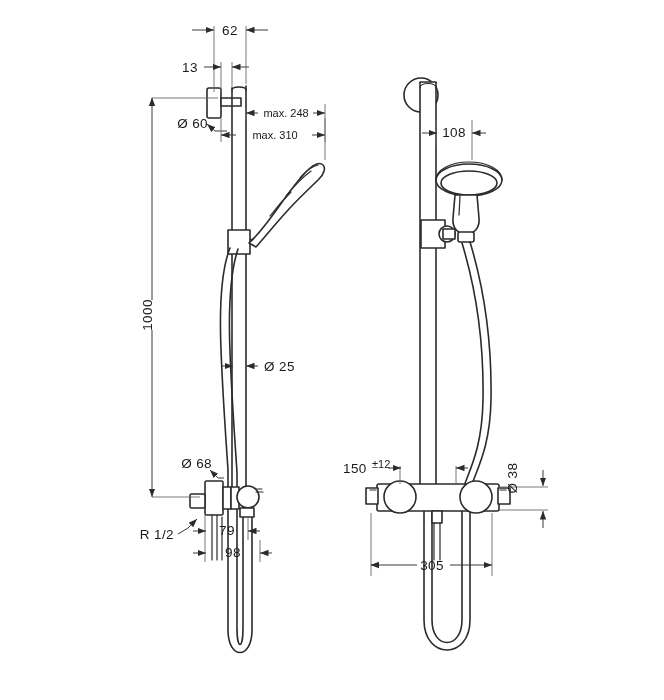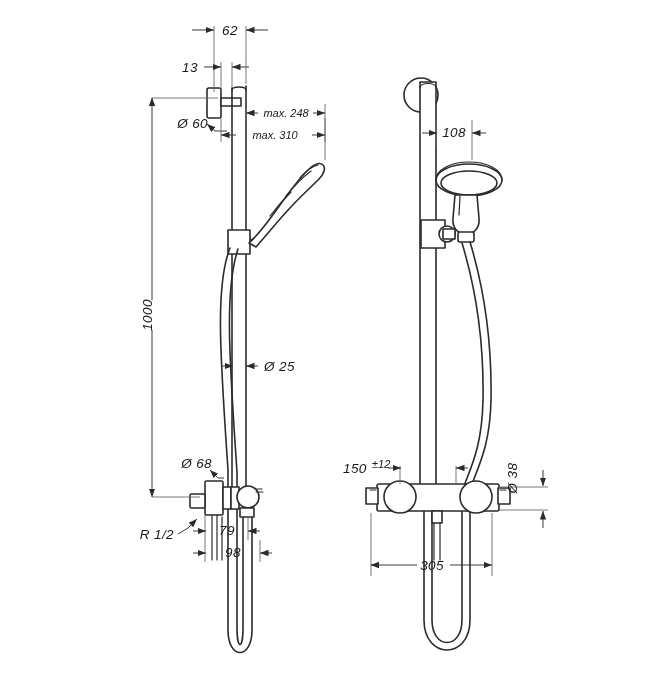--- a/index.html
+++ b/index.html
@@ -12,21 +12,20 @@
     width: 664px;
     height: 700px;
     font-family: "Liberation Sans", sans-serif;
     overflow: hidden;
   }
   #drawing-root {
     position: relative;
     width: 664px;
     height: 700px;
     background: #ffffff;
-    font-style: italic;
   }
   svg#technical-drawing {
     display: block;
     width: 664px;
     height: 700px;
   }
   .dim-text {
     font-family: "Liberation Sans", sans-serif;
     font-size: 13.5px;
     fill: #1a1a1a;

